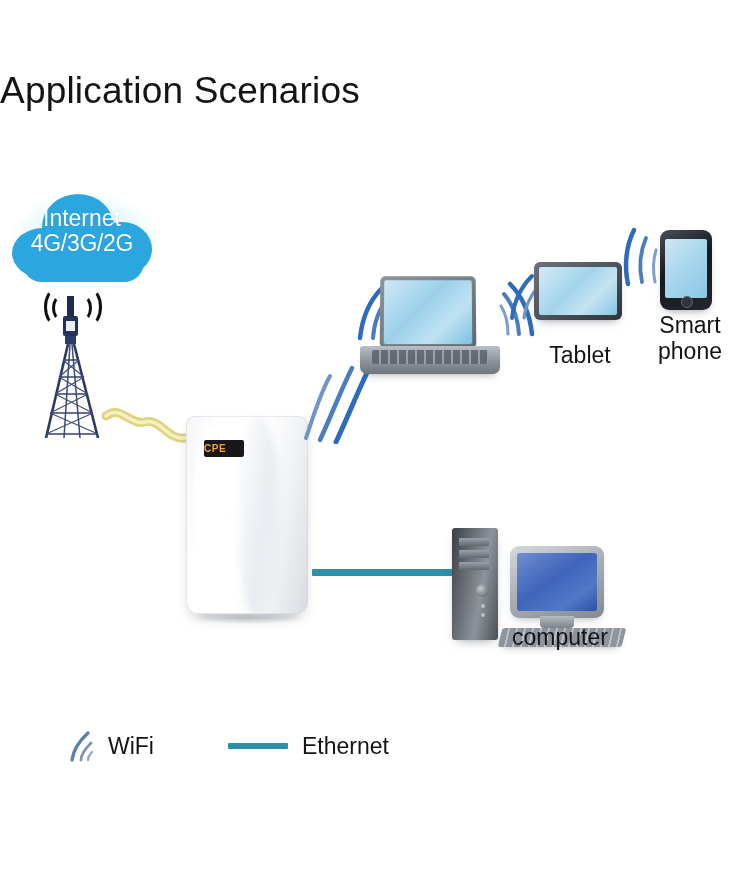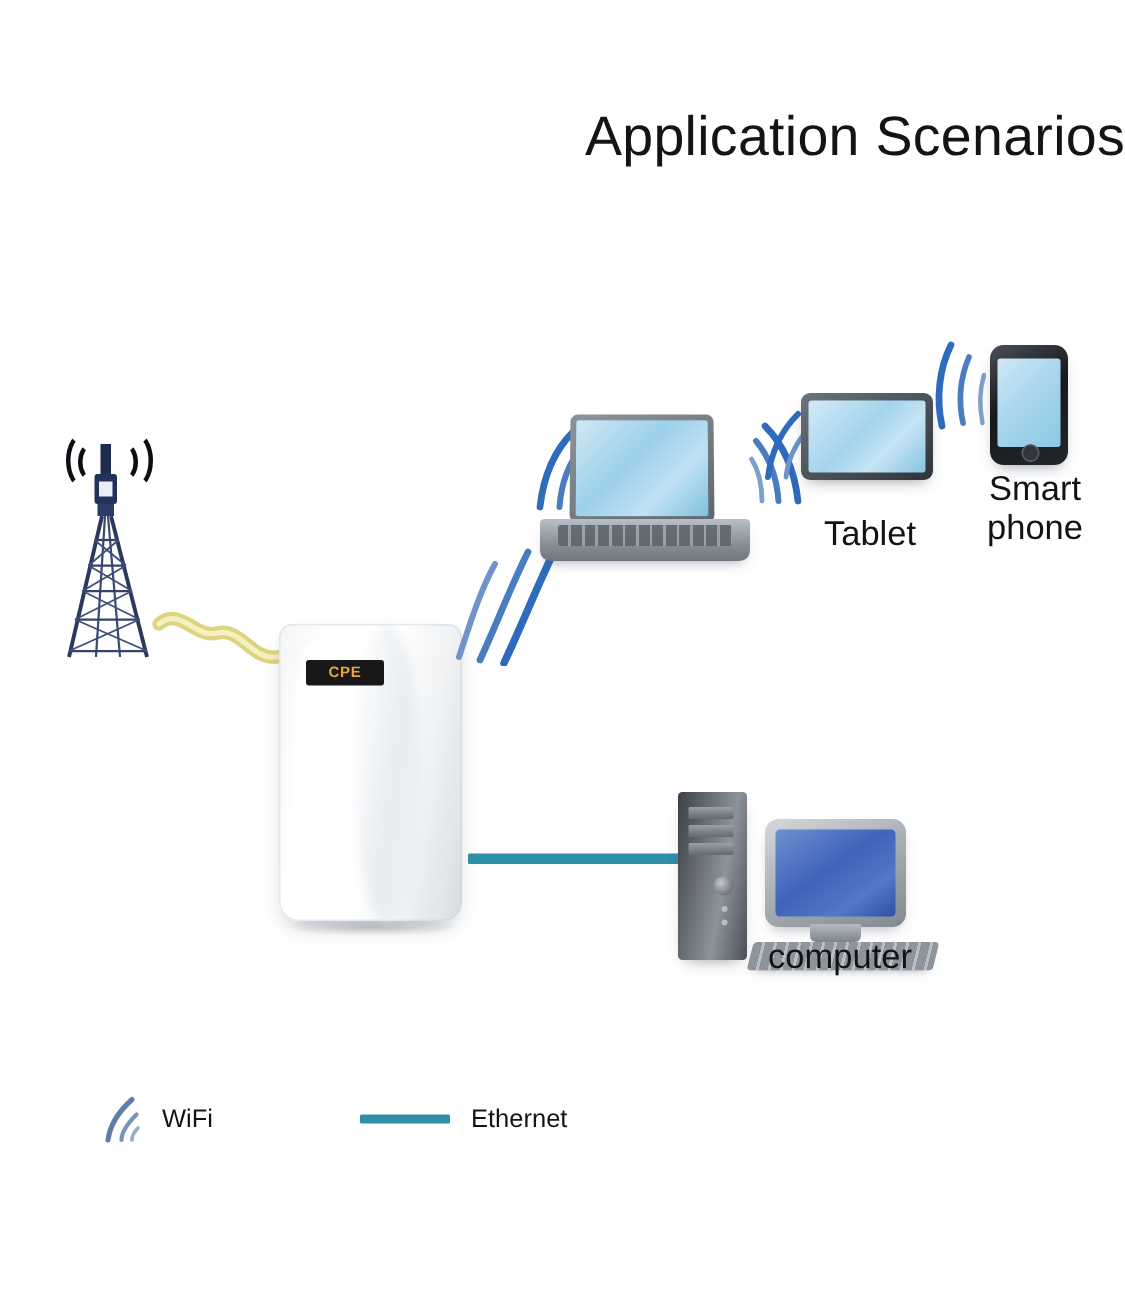--- a/index.html
+++ b/index.html
@@ -17,21 +17,21 @@
     height: 874px;
     background: #ffffff;
     overflow: hidden;
   }
   .abs { position: absolute; }
 
   
   #title {
     left: 0; top: 70px;
     width: 750px;
-    text-align: right;
+    text-align: left;
     font-size: 37px;
     color: #141414;
     letter-spacing: 0.2px;
   }
 
   
   #cloud-group { left: 8px; top: 188px; width: 160px; height: 100px; }
   .cloud-shape {
     position: absolute;
     background: #2ba6de;
@@ -99,28 +99,27 @@
     position: absolute;
     left: 50px; top: 0px;
     width: 44px; height: 198px;
     background: linear-gradient(98deg, rgba(230,234,239,0.0) 0%, rgba(226,231,237,0.75) 58%, rgba(255,255,255,0.0) 100%);
     border-radius: 50%;
     filter: blur(3px);
   }
   #router-badge {
     position: absolute;
     left: 18px; top: 24px;
-    width: 52px; height: 17px;
+    width: 40px; height: 17px;
     background: #18181a;
     border-radius: 2px;
     color: #f0a23c;
     font-size: 10px;
     font-weight: bold;
     line-height: 17px;
-    text-align: center;
     letter-spacing: 0.5px;
   }
   #router-shadow {
     position: absolute;
     left: 6px; top: 196px;
     width: 112px; height: 12px;
     border-radius: 50%;
     background: radial-gradient(ellipse at center, rgba(90,100,115,0.30), rgba(255,255,255,0) 72%);
   }
 
@@ -279,21 +278,21 @@
 
   
   #legend { left: 0; top: 726px; width: 750px; height: 48px; }
   .legend-item {
     position: absolute;
     height: 40px;
     display: flex;
     align-items: center;
   }
   .legend-text {
-    font-size: 17px;
+    font-size: 23px;
     color: #141414;
     white-space: nowrap;
   }
   .legend-eth-swatch {
     width: 60px; height: 6px;
     background: #2e8fa8;
     border-radius: 1px;
     margin-right: 14px;
   }
   .legend-mobile-swatch { margin-right: 14px; }
@@ -303,20 +302,31 @@
     margin-right: 14px;
   }
 </style>
 </head>
 <body>
 
 <div id="canvas">
 
   <div id="title" class="abs">Application Scenarios</div>
 
+  <div id="cloud-group" class="abs">
+    <div id="cloud-glow"></div>
+    <div class="cloud-shape" style="left:4px;  top:40px; width:62px; height:50px;"></div>
+    <div class="cloud-shape" style="left:34px; top:6px;  width:72px; height:66px;"></div>
+    <div class="cloud-shape" style="left:84px; top:34px; width:60px; height:54px;"></div>
+    <div class="cloud-shape" style="left:14px; top:54px; width:122px; height:40px; border-radius:22px;"></div>
+    <div id="cloud-label">
+      <div class="l1">Internet</div>
+      <div class="l2">4G/3G/2G</div>
+    </div>
+  </div>
 
   <div id="tower-group" class="abs">
 
     <div class="tower-wave left" style="left:26px; top:6px;  width:18px; height:32px;"></div>
     <div class="tower-wave left" style="left:34px; top:13px; width:12px; height:20px;"></div>
     <div class="tower-wave right" style="left:60px; top:6px;  width:18px; height:32px;"></div>
     <div class="tower-wave right" style="left:56px; top:13px; width:12px; height:20px;"></div>
     <svg width="120" height="160" style="position:absolute;left:0;top:0;">
 
       <rect x="49" y="14" width="7" height="22" fill="#1d2c4f"></rect>
@@ -452,21 +462,21 @@
           <g fill="none" stroke-linecap="round">
             <path d="M24 3 C 14 12, 9 22, 8 30" stroke="#5c7fa8" stroke-width="3.4"></path>
             <path d="M27 13 C 20 20, 17 26, 17 30" stroke="#7895b8" stroke-width="2.8"></path>
             <path d="M28 22 C 25 25, 24 28, 24 30" stroke="#94aec9" stroke-width="2.4"></path>
           </g>
         </svg>
       </div>
       <div class="legend-text">WiFi</div>
     </div>
 
-    <div class="legend-item" style="left:240px; top:0;">
+    <div class="legend-item" style="left:228px; top:0;">
       <div class="legend-eth-swatch"></div>
       <div class="legend-text">Ethernet</div>
     </div>
 
 
   </div>
 
 </div>
 
 </body></html>

